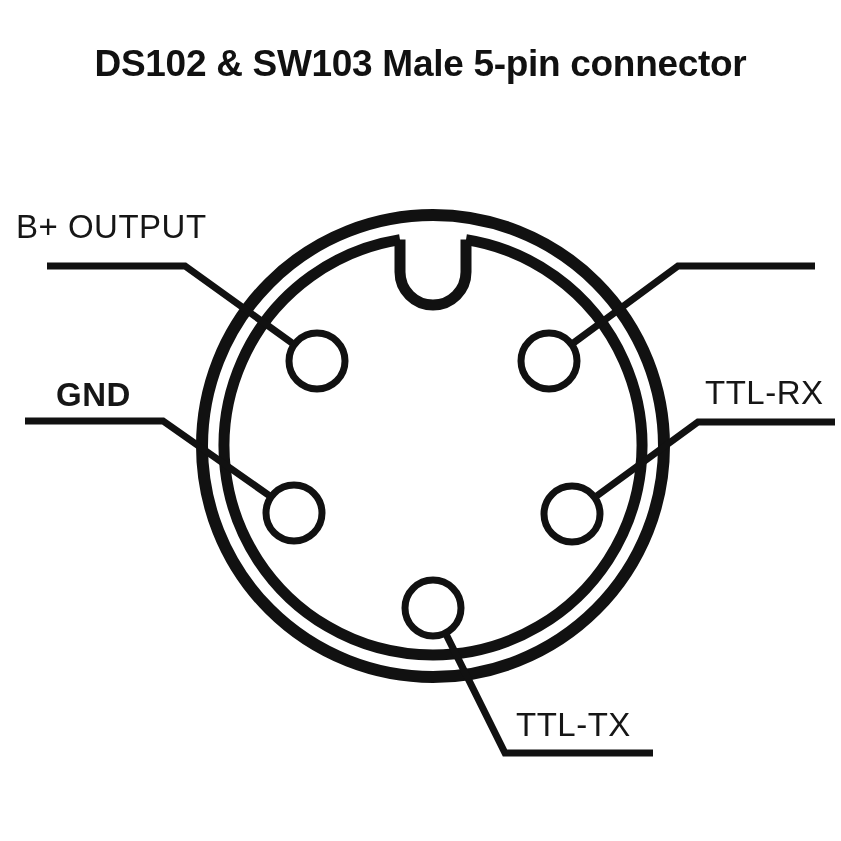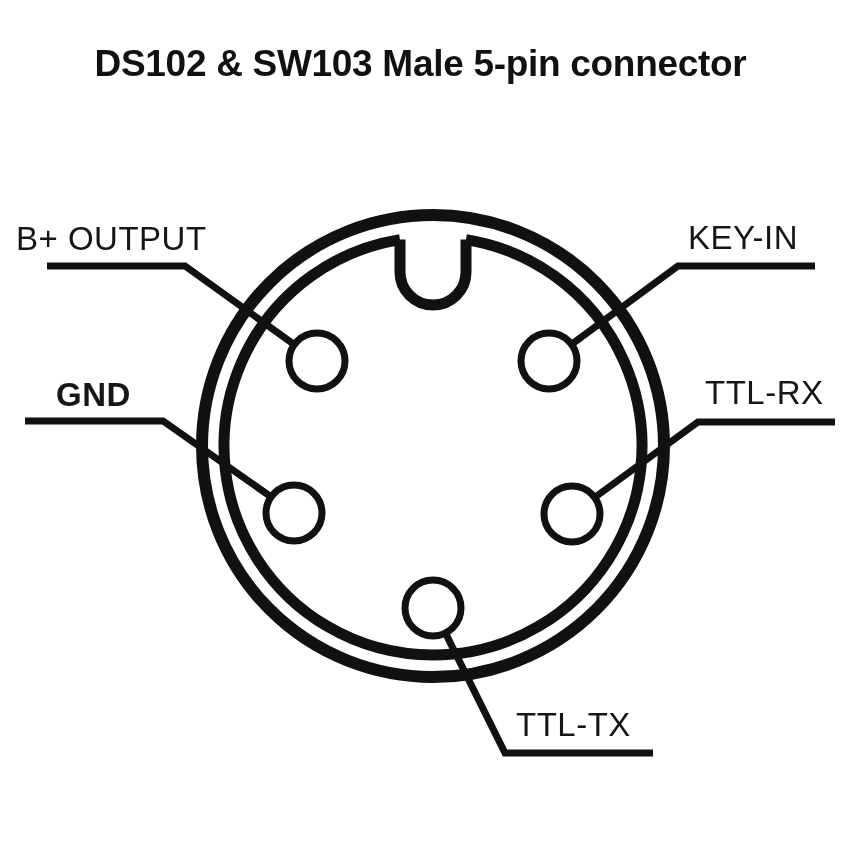--- a/index.html
+++ b/index.html
@@ -32,21 +32,21 @@
   }
   .pin-label {
     position: absolute;
     font-size: 33px;
     font-weight: 400;
     color: #161616;
     line-height: 1;
     letter-spacing: 0.5px;
     white-space: nowrap;
   }
-  .lbl-bplus { left: 16px;  top: 222px; }
+  .lbl-bplus { left: 16px;  top: 210px; }
   .lbl-keyin { left: 688px; top: 221px; }
   .lbl-gnd   { left: 56px;  top: 378px; font-weight: bold; }
   .lbl-ttlrx { left: 705px; top: 376px; }
   .lbl-ttltx { left: 516px; top: 708px; }
   svg.diagram {
     position: absolute;
     left: 0;
     top: 0;
   }
 </style>
@@ -73,21 +73,20 @@
 
     <circle cx="317" cy="361" r="28" fill="#ffffff" stroke="#111111" stroke-width="7"></circle>
     <circle cx="549" cy="361" r="28" fill="#ffffff" stroke="#111111" stroke-width="7"></circle>
     <circle cx="294" cy="513" r="28" fill="#ffffff" stroke="#111111" stroke-width="7"></circle>
     <circle cx="572" cy="514" r="28" fill="#ffffff" stroke="#111111" stroke-width="7"></circle>
     <circle cx="433" cy="608" r="28" fill="#ffffff" stroke="#111111" stroke-width="7"></circle>
   </svg>
 
   <div class="pin-label lbl-bplus">B+ OUTPUT</div>
 
-  <div class="pin-label lbl-keyin">KEY-IN</div>
 
   <div class="pin-label lbl-gnd">GND</div>
 
   <div class="pin-label lbl-ttltx">TTL-TX</div>
 
   <div class="pin-label lbl-ttlrx">TTL-RX</div>
 
 </div>
 
 </body></html>

